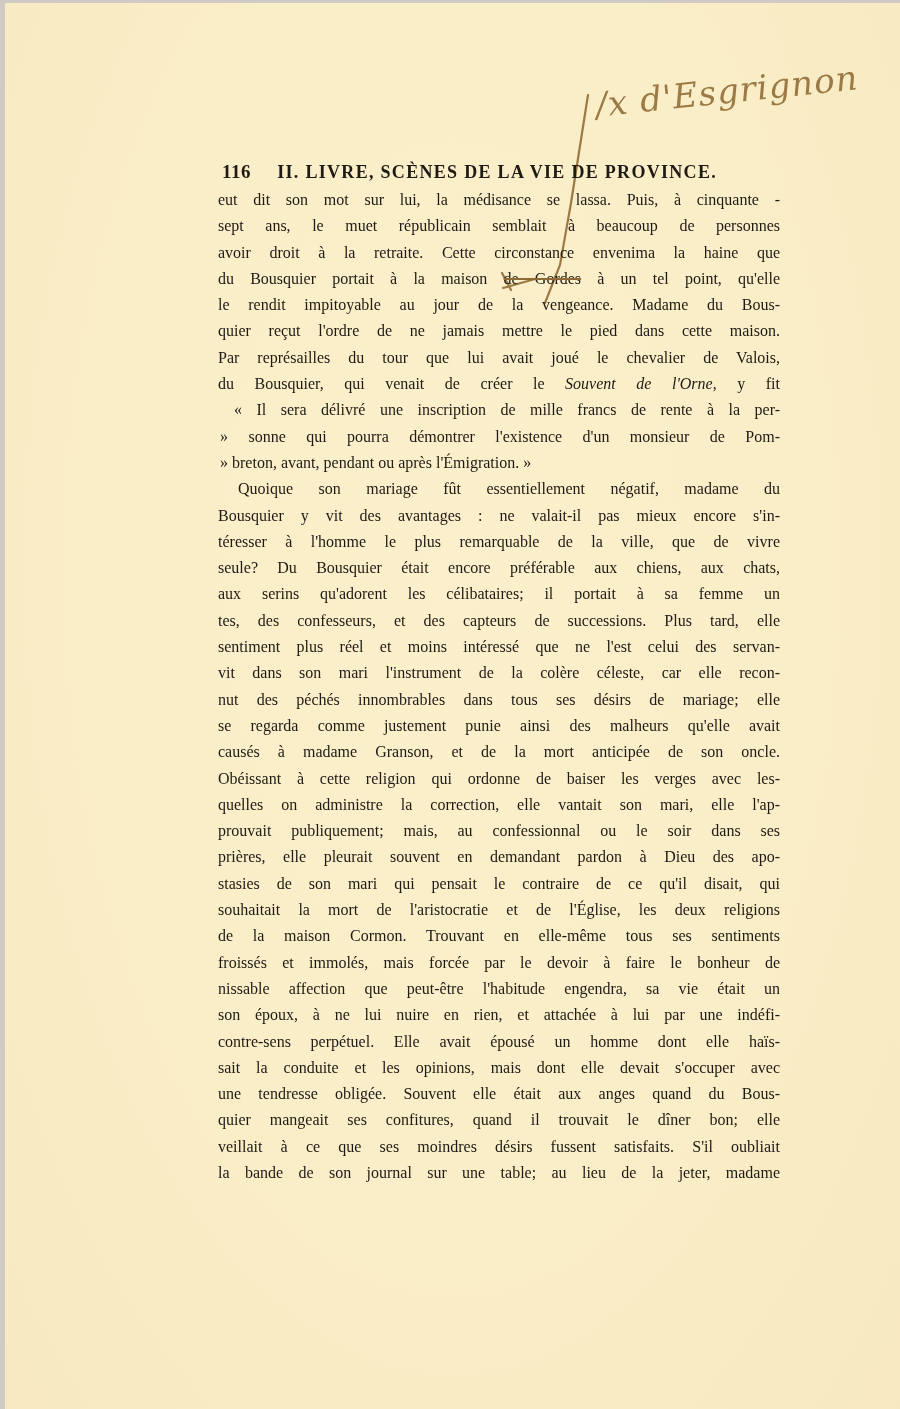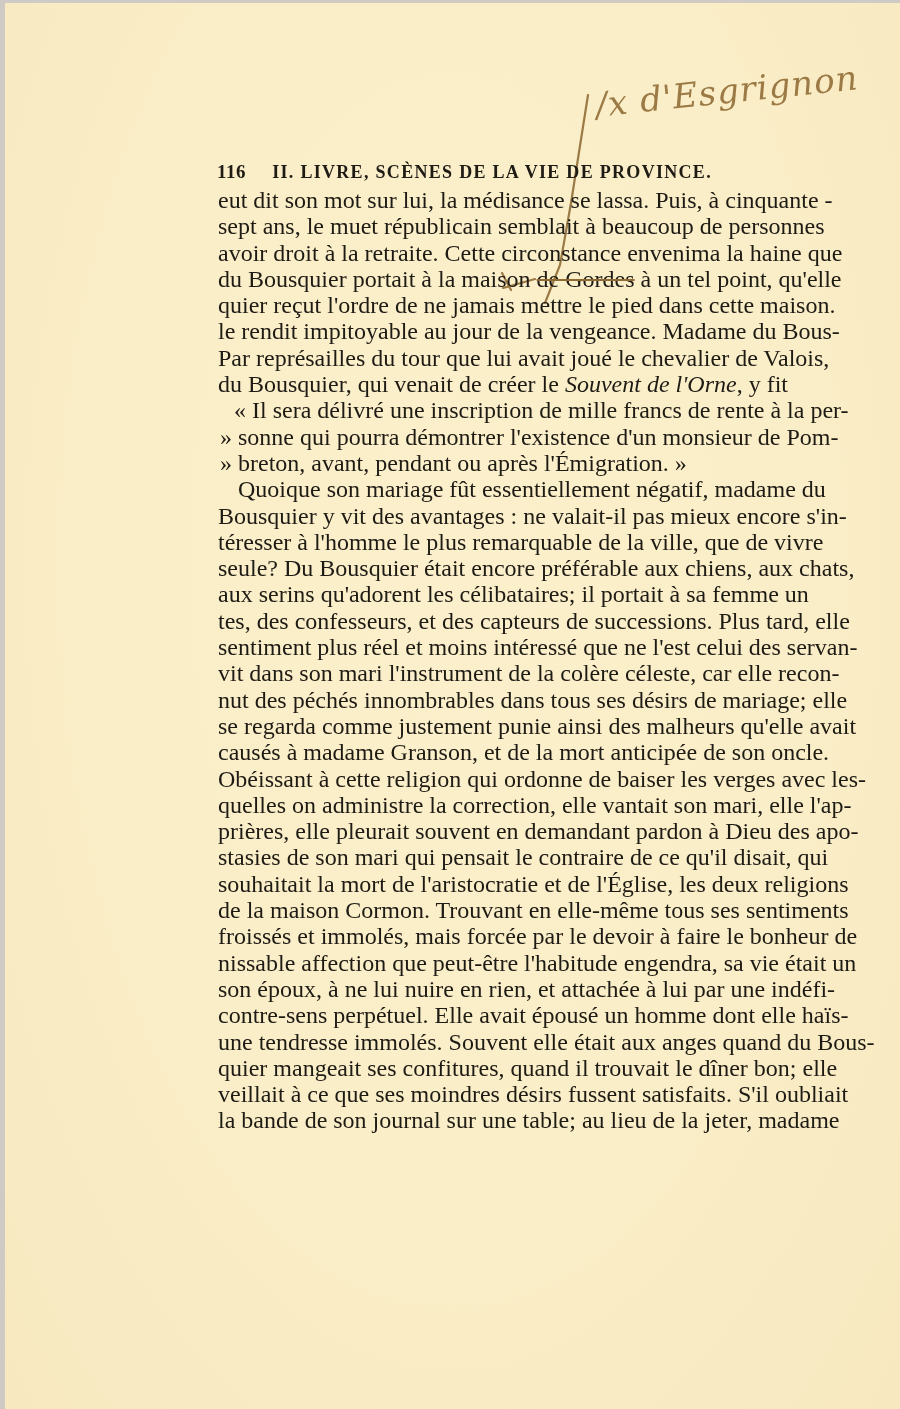--- a/index.html
+++ b/index.html
@@ -16,27 +16,27 @@
     position: absolute; left: 590px; top: 68px;
     font-family: "DejaVu Serif", serif; font-style: italic;
     font-size: 34px; color: #9c7a45; letter-spacing: 1px;
     transform: rotate(-6deg);
   }
   .ann-stroke {
     position: absolute; left: 0; top: 0; pointer-events: none;
   }
   .running-head {
     position: absolute; left: 212px; top: 158px; width: 500px;
-    font-size: 17px; font-weight: bold; color: #1e1a14; white-space: nowrap;
+    font-size: 17px; font-weight: bold; color: #1e1a14; white-space: nowrap; text-align: right;
   }
   .folio { font-size: 19px; margin-right: 22px; letter-spacing: 0.5px; }
   .head-title { letter-spacing: 1.3px; font-variant: small-caps; font-size: 18px; }
   .text {
     position: absolute; left: 213px; top: 184px; width: 562px;
-    font-size: 24px; line-height: 26.3px; color: #1e1a14;
+    font-size: 16px; line-height: 26.3px; color: #1e1a14;
   }
   .line { display: block; white-space: nowrap; text-align: justify; text-align-last: justify; height: 26.3px; }
   .line.last { text-align-last: left; }
   .line.indent { padding-left: 20px; }
   .line.quote { padding-left: 2px; }
   .line.quote-first { padding-left: 16px; }
   .ital { font-style: italic; }
   .strike { text-decoration: line-through; text-decoration-color: #8e6a35; text-decoration-thickness: 2px; }
 </style>
 </head>
@@ -54,46 +54,48 @@
   <div class="running-head">
     <span class="folio">116</span>
     <span class="head-title">II. LIVRE, SCÈNES DE LA VIE DE PROVINCE.</span>
   </div>
 
   <div class="text">
     <span class="line">eut dit son mot sur lui, la médisance se lassa. Puis, à cinquante -</span>
     <span class="line">sept ans, le muet républicain semblait à beaucoup de personnes</span>
     <span class="line">avoir droit à la retraite. Cette circonstance envenima la haine que</span>
     <span class="line"><span>du Bousquier portait à la maison </span><span class="strike">de Gordes</span><span> à un tel point, qu'elle</span></span>
+    <span class="line">le rendit impitoyable au jour de la vengeance. Madame du Bous-</span>
     <span class="line">quier reçut l'ordre de ne jamais mettre le pied dans cette maison.</span>
-    <span class="line">le rendit impitoyable au jour de la vengeance. Madame du Bous-</span>
     <span class="line">Par représailles du tour que lui avait joué le chevalier de Valois,</span>
     <span class="line"><span>du Bousquier, qui venait de créer le </span><span class="ital">Souvent de l'Orne</span><span>, y fit</span></span>
     <span class="line quote-first">« Il sera délivré une inscription de mille francs de rente à la per-</span>
     <span class="line quote">» sonne qui pourra démontrer l'existence d'un monsieur de Pom-</span>
     <span class="line quote last">» breton, avant, pendant ou après l'Émigration. »</span>
     <span class="line indent">Quoique son mariage fût essentiellement négatif, madame du</span>
     <span class="line">Bousquier y vit des avantages : ne valait-il pas mieux encore s'in-</span>
     <span class="line">téresser à l'homme le plus remarquable de la ville, que de vivre</span>
     <span class="line">seule? Du Bousquier était encore préférable aux chiens, aux chats,</span>
     <span class="line">aux serins qu'adorent les célibataires; il portait à sa femme un</span>
     <span class="line">tes, des confesseurs, et des capteurs de successions. Plus tard, elle</span>
     <span class="line">sentiment plus réel et moins intéressé que ne l'est celui des servan-</span>
     <span class="line">vit dans son mari l'instrument de la colère céleste, car elle recon-</span>
     <span class="line">nut des péchés innombrables dans tous ses désirs de mariage; elle</span>
     <span class="line">se regarda comme justement punie ainsi des malheurs qu'elle avait</span>
     <span class="line">causés à madame Granson, et de la mort anticipée de son oncle.</span>
     <span class="line">Obéissant à cette religion qui ordonne de baiser les verges avec les-</span>
     <span class="line">quelles on administre la correction, elle vantait son mari, elle l'ap-</span>
+    <span class="line">prouvait publiquement; mais, au confessionnal ou le soir dans ses</span>
     <span class="line">prières, elle pleurait souvent en demandant pardon à Dieu des apo-</span>
     <span class="line">stasies de son mari qui pensait le contraire de ce qu'il disait, qui</span>
     <span class="line">souhaitait la mort de l'aristocratie et de l'Église, les deux religions</span>
     <span class="line">de la maison Cormon. Trouvant en elle-même tous ses sentiments</span>
     <span class="line">froissés et immolés, mais forcée par le devoir à faire le bonheur de</span>
     <span class="line">nissable affection que peut-être l'habitude engendra, sa vie était un</span>
     <span class="line">son époux, à ne lui nuire en rien, et attachée à lui par une indéfi-</span>
     <span class="line">contre-sens perpétuel. Elle avait épousé un homme dont elle haïs-</span>
-    <span class="line">une tendresse immolés. Souvent elle était aux anges quand du Bous-</span>
+    <span class="line">sait la conduite et les opinions, mais dont elle devait s'occuper avec</span>
+    <span class="line">une tendresse obligée. Souvent elle était aux anges quand du Bous-</span>
     <span class="line">quier mangeait ses confitures, quand il trouvait le dîner bon; elle</span>
     <span class="line">veillait à ce que ses moindres désirs fussent satisfaits. S'il oubliait</span>
     <span class="line">la bande de son journal sur une table; au lieu de la jeter, madame</span>
   </div>
 </div>
 
 </body></html>

